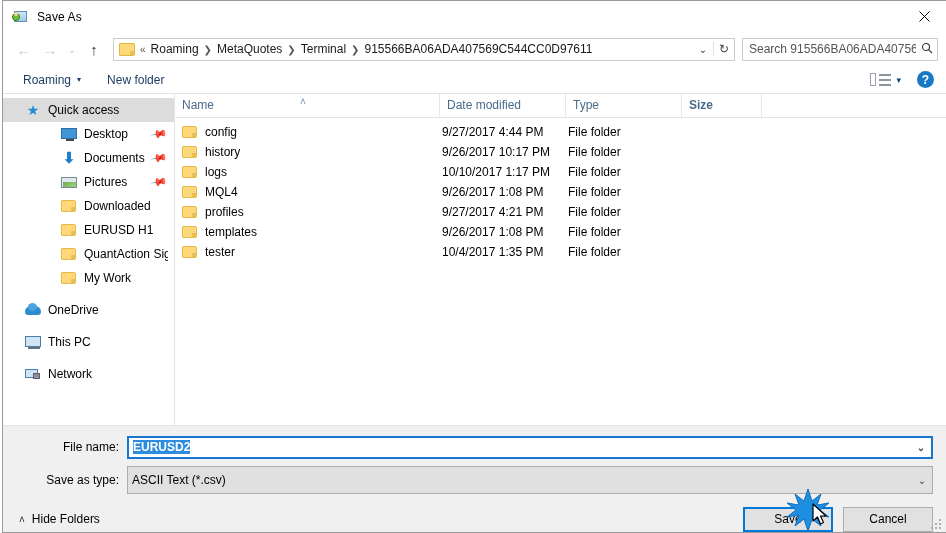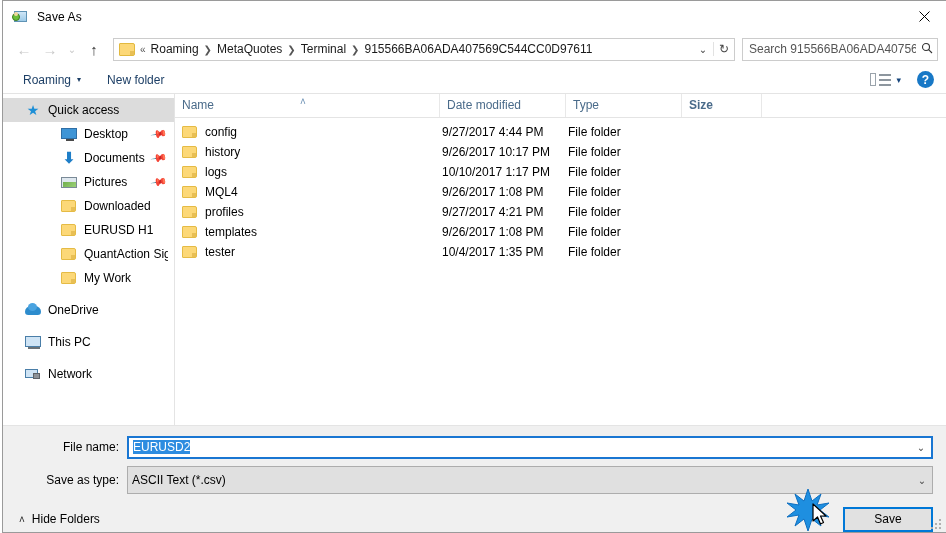--- a/index.html
+++ b/index.html
@@ -473,20 +473,21 @@
     margin-right: 14px;
     display: flex;
     align-items: center;
     box-sizing: border-box;
     background: #ffffff;
     border: 1px solid #7a7a7a;
   }
   .combo.focused {
     border: 2px solid #1976d2;
     height: 23px;
+    font-weight: bold;
   }
   .combo.readonly {
     background: #e0e0e0;
     border: 1px solid #adadad;
   }
   .combo-value {
     flex: 1 1 auto;
     padding-left: 4px;
     font-size: 12px;
     color: #000000;
@@ -826,20 +827,21 @@
       </div>
     </div>
 
     <div class="btn-row">
       <div class="hide-folders">
         <span class="hf-caret">˄</span>
         <span>Hide Folders</span>
       </div>
       <div class="btn-spacer"></div>
       <div class="btn primary">Save</div>
+      <div class="btn">Cancel</div>
     </div>
 
     <div class="grip">
       <i style="left:8px; top:2px;"></i>
       <i style="left:4px; top:6px;"></i>
         <i style="left:8px; top:6px;"></i>
       <i style="left:0px; top:10px;"></i>
         <i style="left:4px; top:10px;"></i>
         <i style="left:8px; top:10px;"></i>
     </div>

